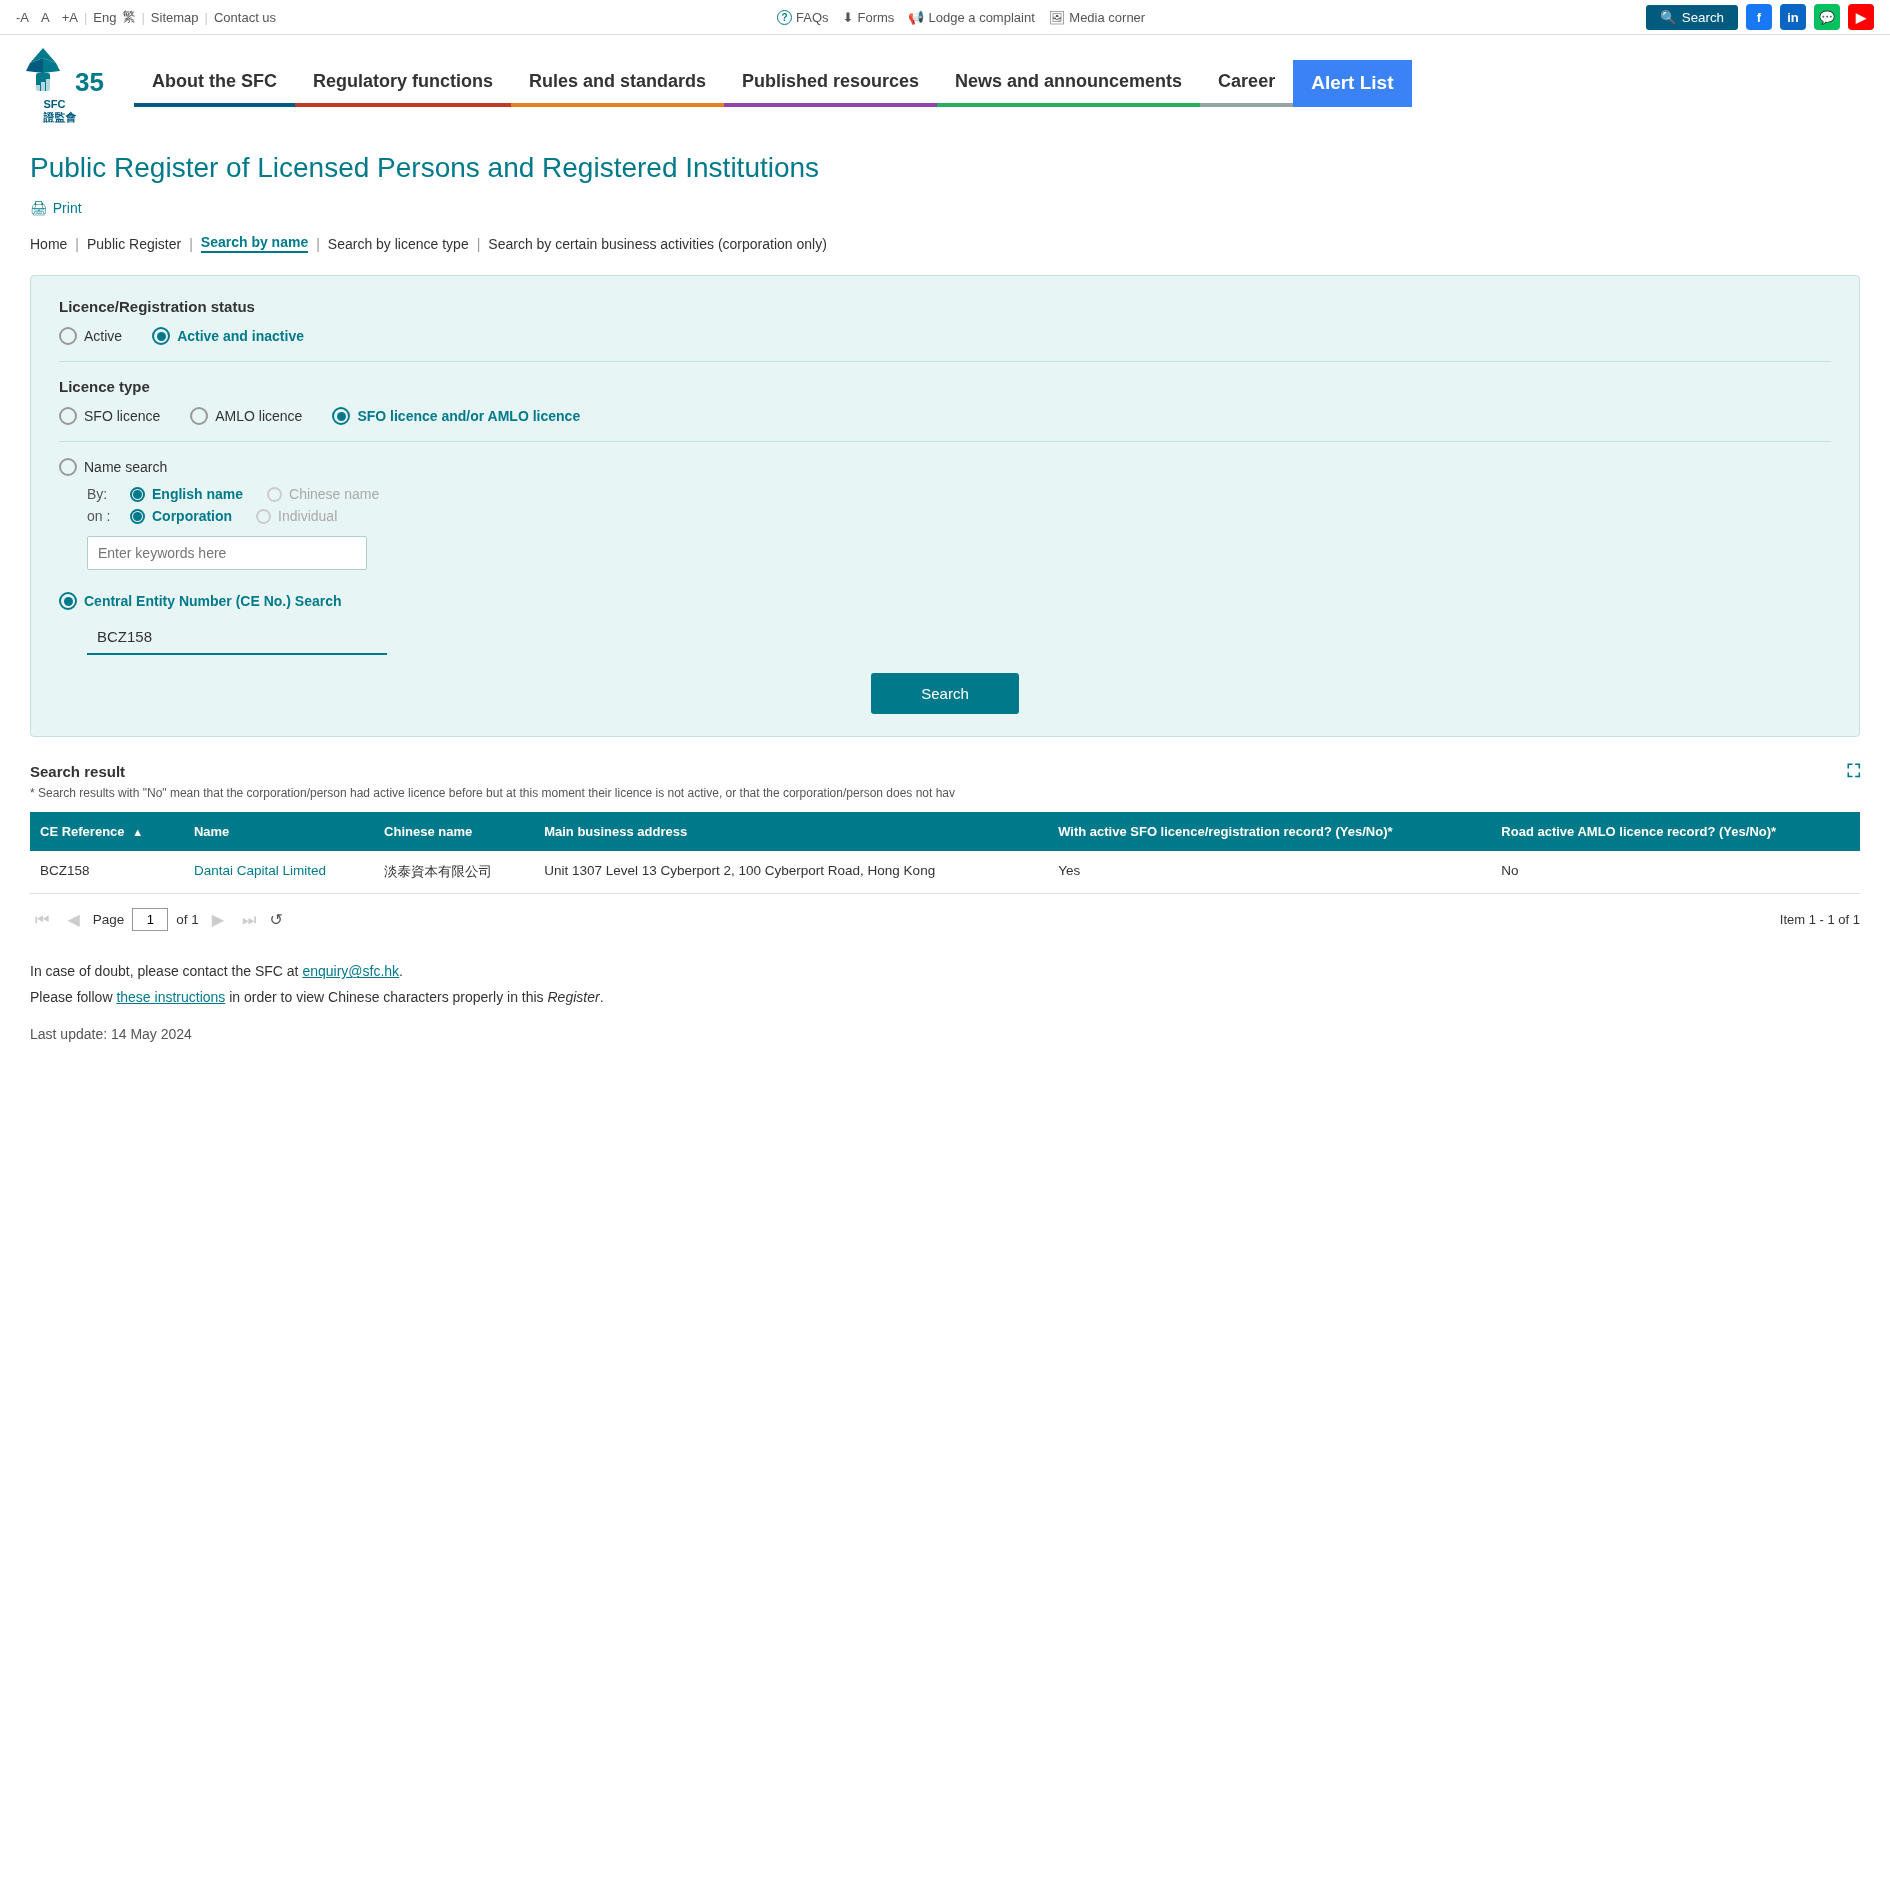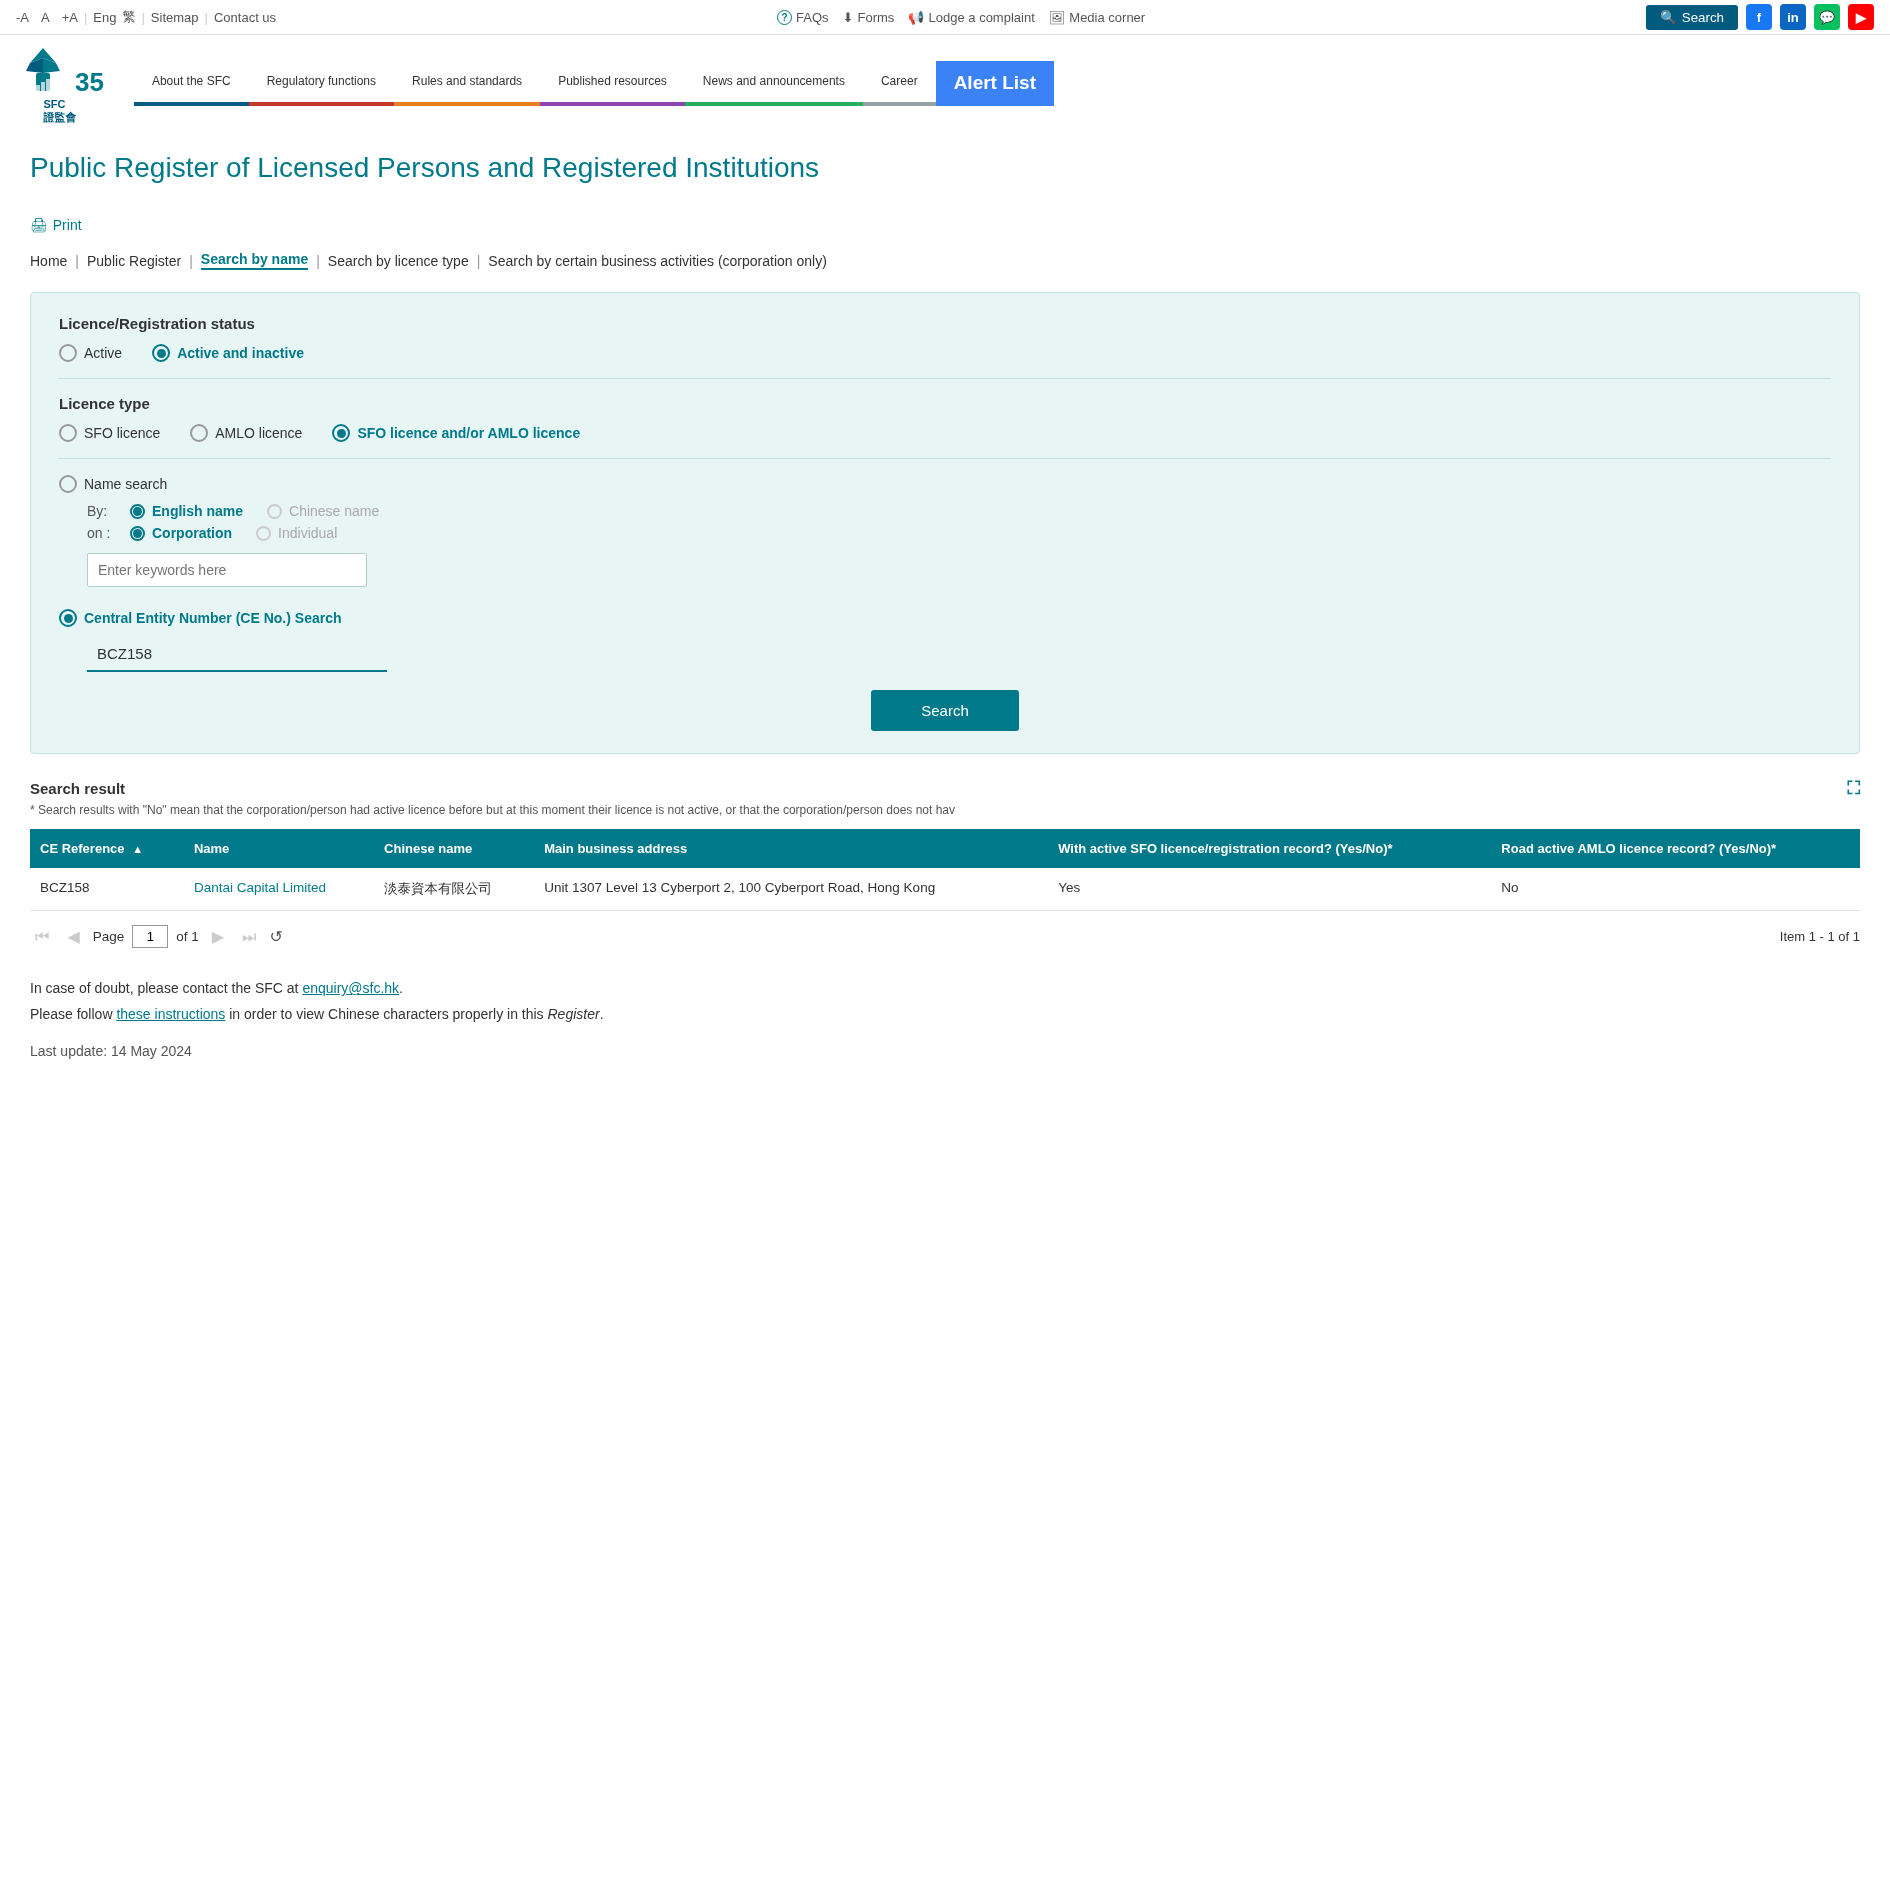--- a/index.html
+++ b/index.html
@@ -45,25 +45,25 @@
     }
     .logo-area { display: flex; align-items: center; margin-right: 30px; }
     .logo-text { font-size: 11px; color: #005b7f; font-weight: bold; line-height: 1.2; }
     .logo-35 { font-size: 26px; color: #007a8a; font-weight: bold; }
 
     .nav { display: flex; align-items: stretch; flex: 1; }
     .nav-item {
       padding: 10px 18px;
       text-align: left;
       cursor: pointer;
-      font-size: 12px;
+      font-size: 18px;
       color: #333;
       border-bottom: 4px solid transparent;
       line-height: 1.3;
-      display: flex; align-items: center;
+      display: flex; align-items: center; font-weight: bold;
     }
     .nav-item.nav-about { border-bottom-color: #005b7f; }
     .nav-item.nav-regulatory { border-bottom-color: #c0392b; }
     .nav-item.nav-rules { border-bottom-color: #e67e22; }
     .nav-item.nav-published { border-bottom-color: #8e44ad; }
     .nav-item.nav-news { border-bottom-color: #27ae60; }
     .nav-item.nav-career { border-bottom-color: #95a5a6; }
     .alert-btn {
       background: #3b82f6;
       color: #fff;
@@ -71,21 +71,21 @@
       font-weight: bold;
       cursor: pointer;
       font-size: 19px;
       text-align: center;
       border: none;
       line-height: 1.3;
     }
 
     
     .main { padding: 20px 30px; }
-    .page-title { font-size: 28px; color: #007a8a; font-weight: normal; margin-bottom: 33px; }
+    .page-title { font-size: 28px; color: #007a8a; font-weight: normal; margin-bottom: 16px; }
     .print-link { color: #007a8a; font-size: 14px; margin-bottom: 18px; display: flex; align-items: center; gap: 5px; cursor: pointer; }
 
     
     .breadcrumb { display: flex; align-items: center; gap: 8px; margin-bottom: 22px; font-size: 14px; flex-wrap: wrap; }
     .breadcrumb a { color: #333; text-decoration: none; }
     .breadcrumb .sep { color: #999; }
     .breadcrumb .active { color: #007a8a; font-weight: bold; border-bottom: 2px solid #007a8a; padding-bottom: 1px; }
 
     
     .search-form {

